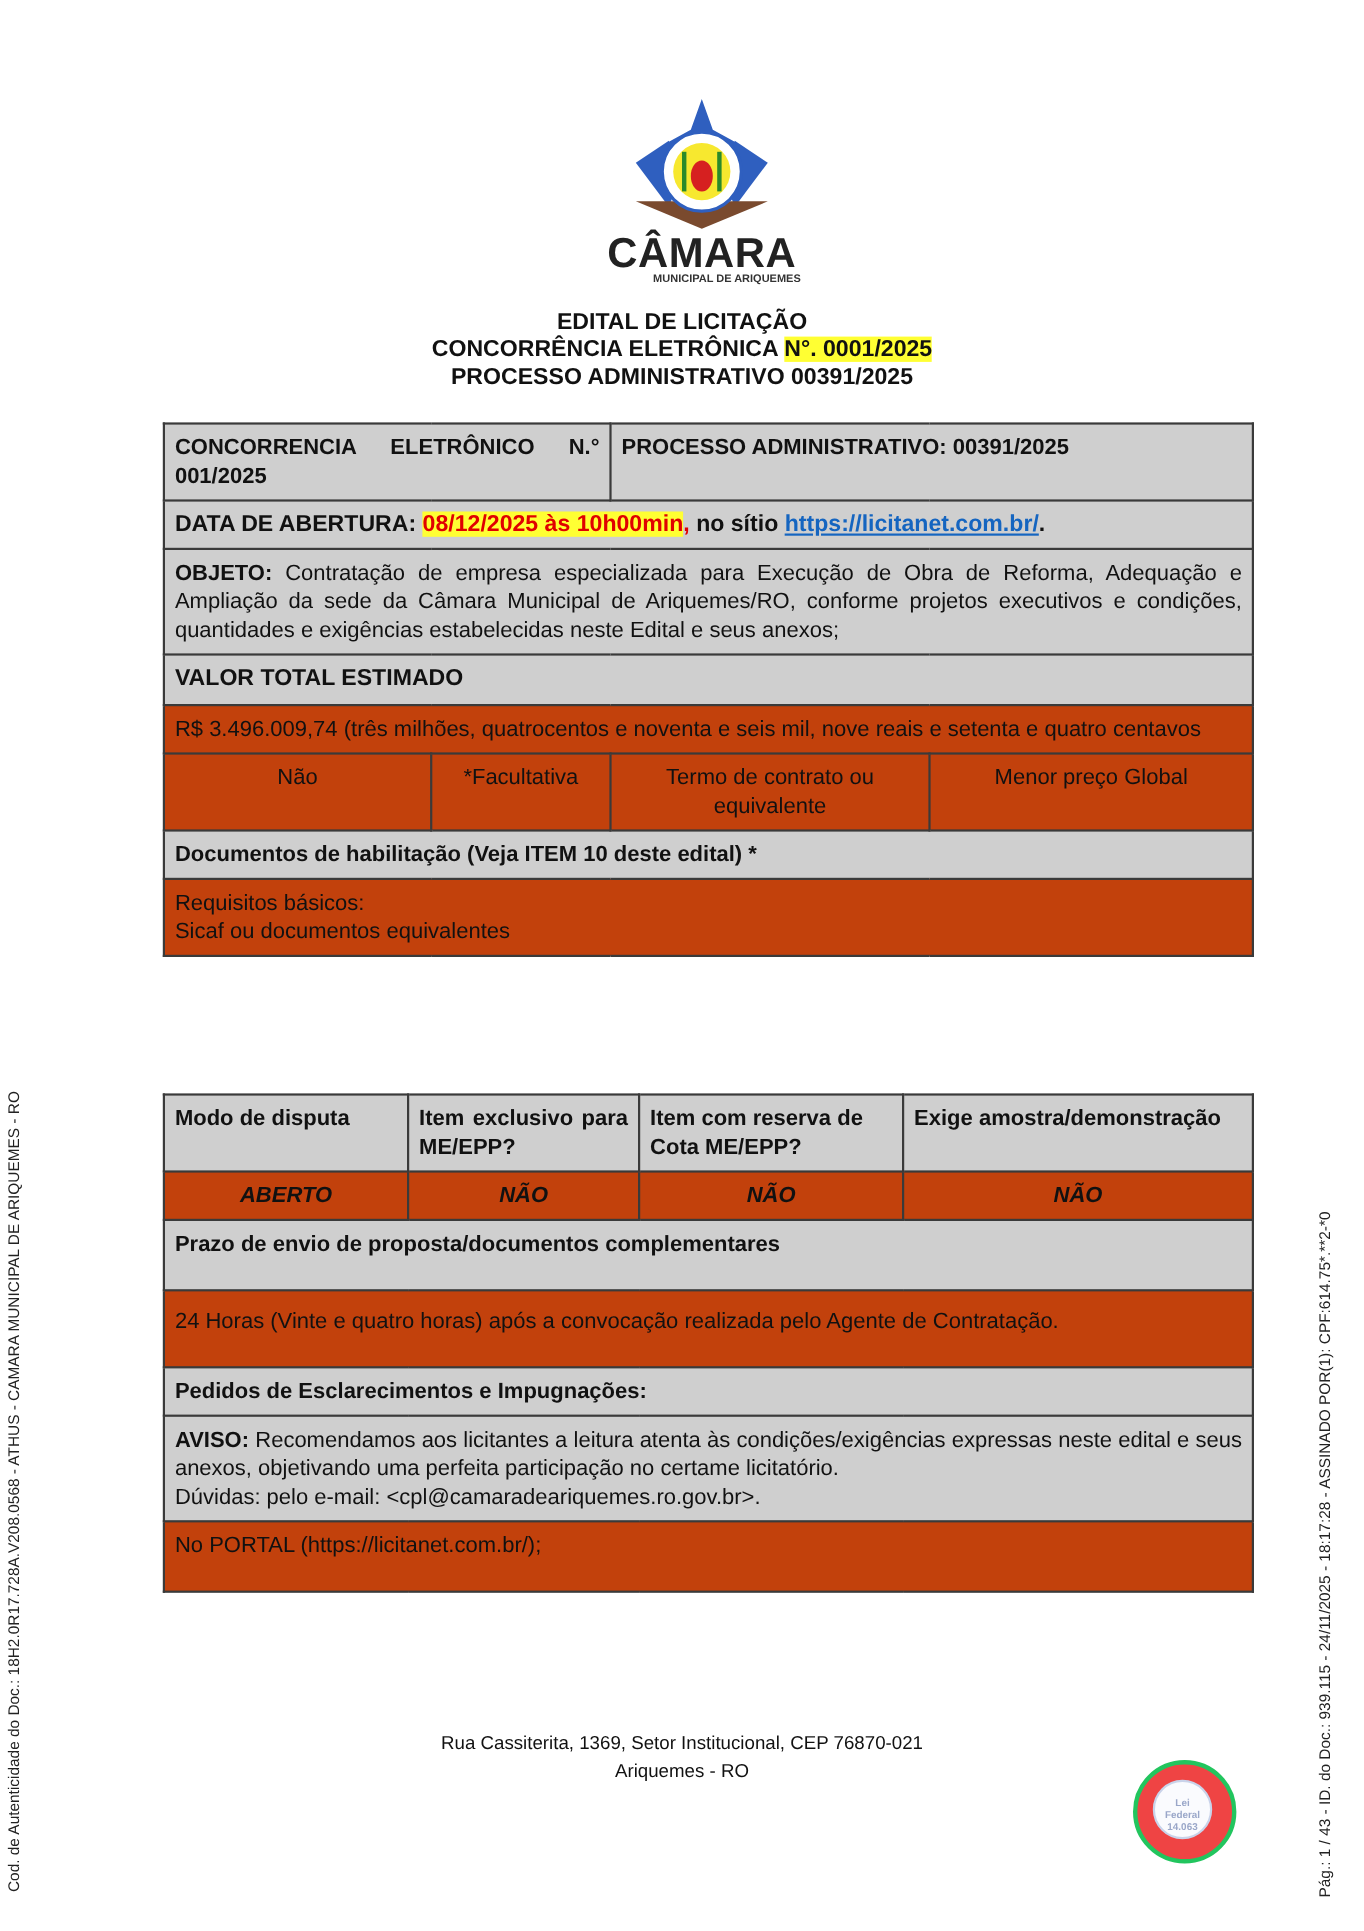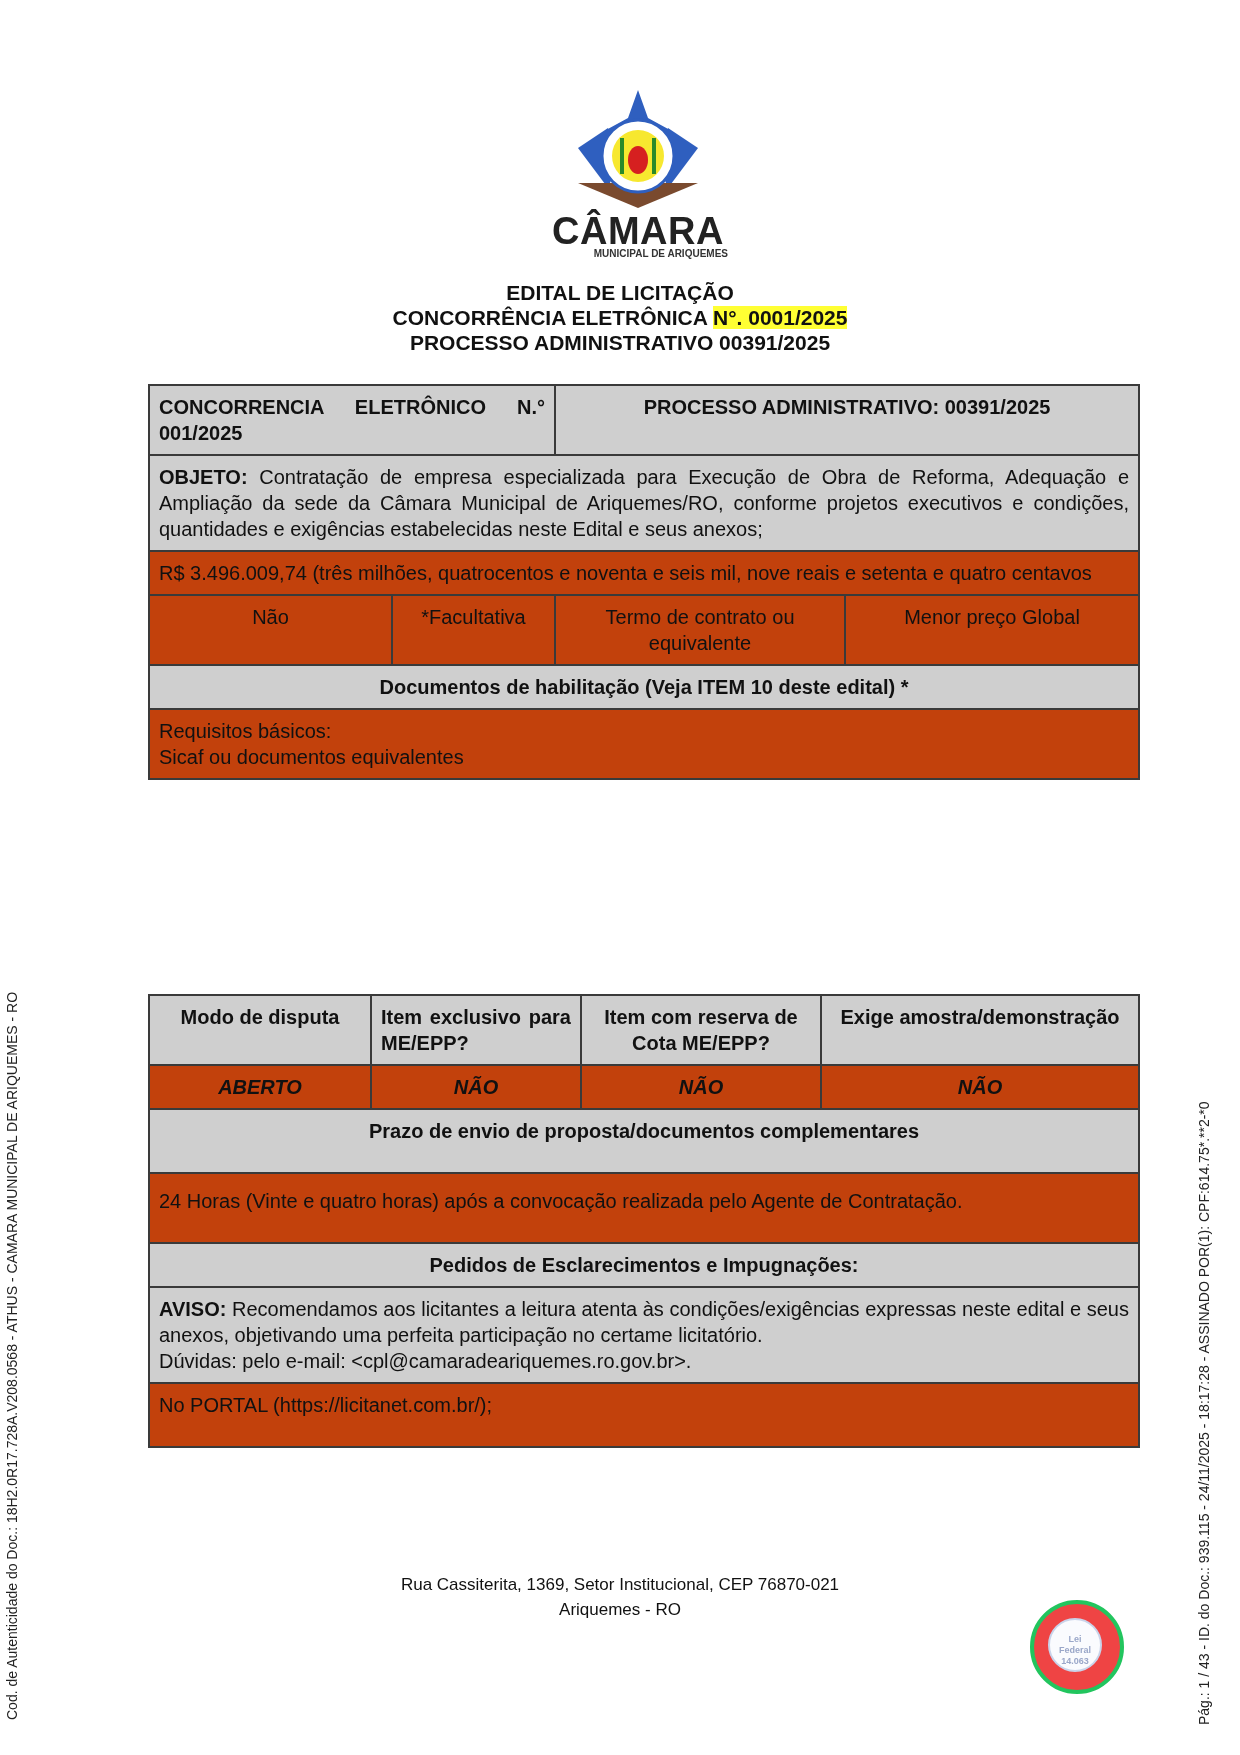--- a/index.html
+++ b/index.html
@@ -11,21 +11,21 @@
   .logo-sub { position:absolute; left:0; width:180px; top:160px; text-align:right;
               font-weight:bold; font-size:10px; color:#333; }
   .title-block { position:absolute; left:0; width:1240px; top:280px; text-align:center;
                  font-weight:bold; font-size:21px; line-height:25px; }
   .hl-yellow { background:#ffff33; }
   table.grid { position:absolute; left:148px; width:990px; border-collapse:collapse; table-layout:fixed;
                font-size:20px; line-height:26px; }
   table.grid td { border:2px solid #3a3a3a; padding:8px 9px; vertical-align:top;margin-top:24px; }
   .gray { background:#cfcfcf; }
   .white { background:#c2410c; }
-  .b { font-weight:bold;text-align:center; }
+  .b { font-weight:bold; }
   .center { text-align:center; }
   .justify { text-align:justify; text-align-last:left; }
   .red-hl { background:#ffff33; color:#e00000; }
   .red { color:#e00000; }
   a.link { color:#1565c0; text-decoration:underline; }
   .italic-b { font-style:italic; font-weight:bold; }
   .footer { position:absolute; left:0; width:1240px; top:1572px; text-align:center;
             font-size:17px; line-height:25px; color:#111; }
   .side-left { position:absolute; left:4px; top:1720px; transform-origin:left top; transform:rotate(-90deg);
                font-size:14px; white-space:nowrap; color:#222; }
@@ -68,21 +68,27 @@
       <col style="width:163px">
       <col style="width:290px">
       <col style="width:294px">
     </colgroup>
   <tbody>
       <tr>
     <td colspan="2" class="gray b justify" style="height:52px;">CONCORRENCIA ELETRÔNICO N.° 001/2025</td>
     <td colspan="2" class="gray b">PROCESSO ADMINISTRATIVO: 00391/2025</td>
   </tr>
   <tr>
+    <td colspan="4" class="gray" style="font-size:21px;"><span class="b">DATA DE ABERTURA: </span><span class="red-hl b">08/12/2025 às 10h00min</span><span class="red b">,</span><span class="b"> no sítio </span><a class="link b">https://licitanet.com.br/</a><span class="b">.</span></td>
+  </tr>
+  <tr>
     <td colspan="4" class="gray justify"><span class="b">OBJETO:</span><span> Contratação de empresa especializada para Execução de Obra de Reforma, Adequação e Ampliação da sede da Câmara Municipal de Ariquemes/RO, conforme projetos executivos e condições, quantidades e exigências estabelecidas neste Edital e seus anexos;</span></td>
+  </tr>
+  <tr>
+    <td colspan="4" class="gray b" style="font-size:21px;height:28px;">VALOR TOTAL ESTIMADO</td>
   </tr>
   <tr>
     <td colspan="4" class="white">R$ 3.496.009,74 (três milhões, quatrocentos e noventa e seis mil, nove reais e setenta e quatro centavos</td>
   </tr>
   <tr>
     <td class="white center" style="height:52px;">Não</td>
     <td class="white center">*Facultativa</td>
     <td class="white center">Termo de contrato ou equivalente</td>
     <td class="white center">Menor preço Global</td>
   </tr>

